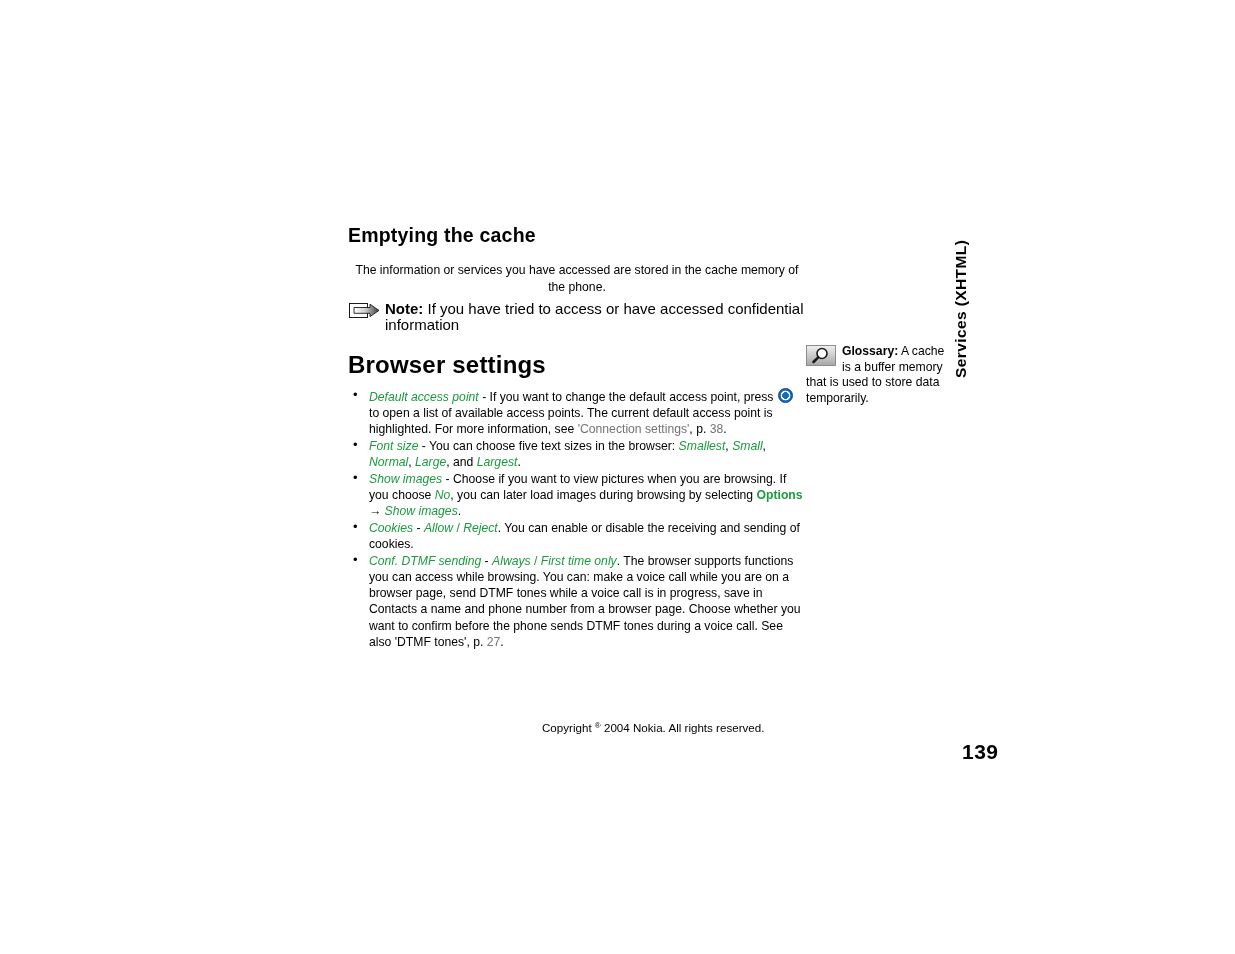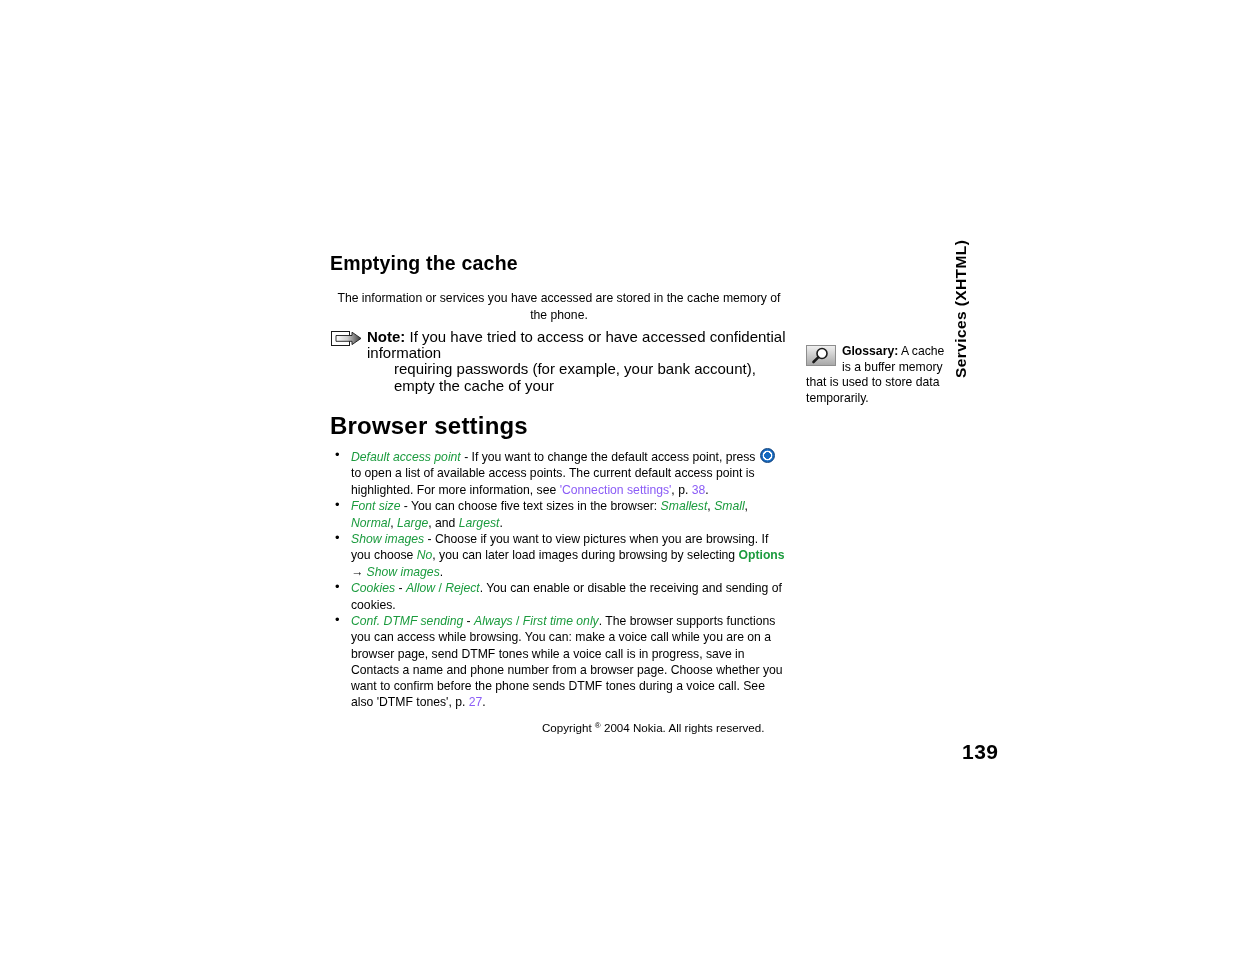--- a/index.html
+++ b/index.html
@@ -14,24 +14,23 @@
     font-family: "Liberation Sans", sans-serif;
     color: #000000;
     overflow: hidden;
   }
 
   
   #page { position: absolute; inset: 0; }
 
   .content-col {
     position: absolute;
-    left: 330px;
+    left: 348px;
     top: 225px;
     width: 458px;
-    margin-top: 28px;
   }
 
   h1.section-title {
     font-size: 19.5px;
     font-weight: bold;
     letter-spacing: 0.2px;
     margin: 0 0 16px 0;
     line-height: 1.1;
   }
   h1.section-title.big {
@@ -85,21 +84,21 @@
     top: -1px;
     font-size: 13px;
     line-height: 16.2px;
     color: #000;
   }
 
   
   .g      { color: #1b9b3e; font-style: italic; }
   .gb     { color: #1b9b3e; font-weight: bold; font-style: normal; }
   .gn     { color: #1b9b3e; font-style: normal; }
-  .lnk    { color: #8b5cf6; }
+  .lnk    { color: #737373; }
   .arrow  { color: #000; font-style: normal; }
 
   
   .navikey {
     display: inline-block;
     width: 13px;
     height: 13px;
     border-radius: 50%;
     background: radial-gradient(circle at 50% 50%, #1469c0 0%, #1469c0 34%, #ffffff 38%, #ffffff 50%, #1b6fc6 56%, #0d4f96 100%);
     border: 1px solid #0b3f7d;
@@ -180,21 +179,20 @@
               <stop offset="0%" stop-color="#ffffff"></stop>
               <stop offset="45%" stop-color="#cfcfcf"></stop>
               <stop offset="100%" stop-color="#3a3a3a"></stop>
             </linearGradient>
           </defs>
           <rect x="0.5" y="0.5" width="18" height="14" fill="#ffffff" stroke="#1a1a1a" stroke-width="1"></rect>
           <path d="M5 4.5 H21 V1.2 L30 7.4 L21 13.6 V10.3 H5 Z" fill="url(#arrGrad)" stroke="#1a1a1a" stroke-width="0.9" stroke-linejoin="miter"></path>
         </svg>
       </span>
       <span class="note-line"><b class="note-label">Note:</b> <span>If you have tried to access or have accessed confidential information</span></span>
-      <span class="note-line indent">requiring passwords (for example, your bank account), empty the cache of your</span>
     </div>
 
     <h1 class="section-title big">Browser settings</h1>
 
     <ul class="bullets">
 
       <li>
         <span class="g">Default access point</span><span> - </span><span>If you want to change the default access point, press </span><span class="navikey"></span><span> to open a list of available access points. The current default access point is highlighted. For more information, see </span><span class="lnk">'Connection settings'</span><span>, p. </span><span class="lnk">38</span><span>.</span>
       </li>
 

